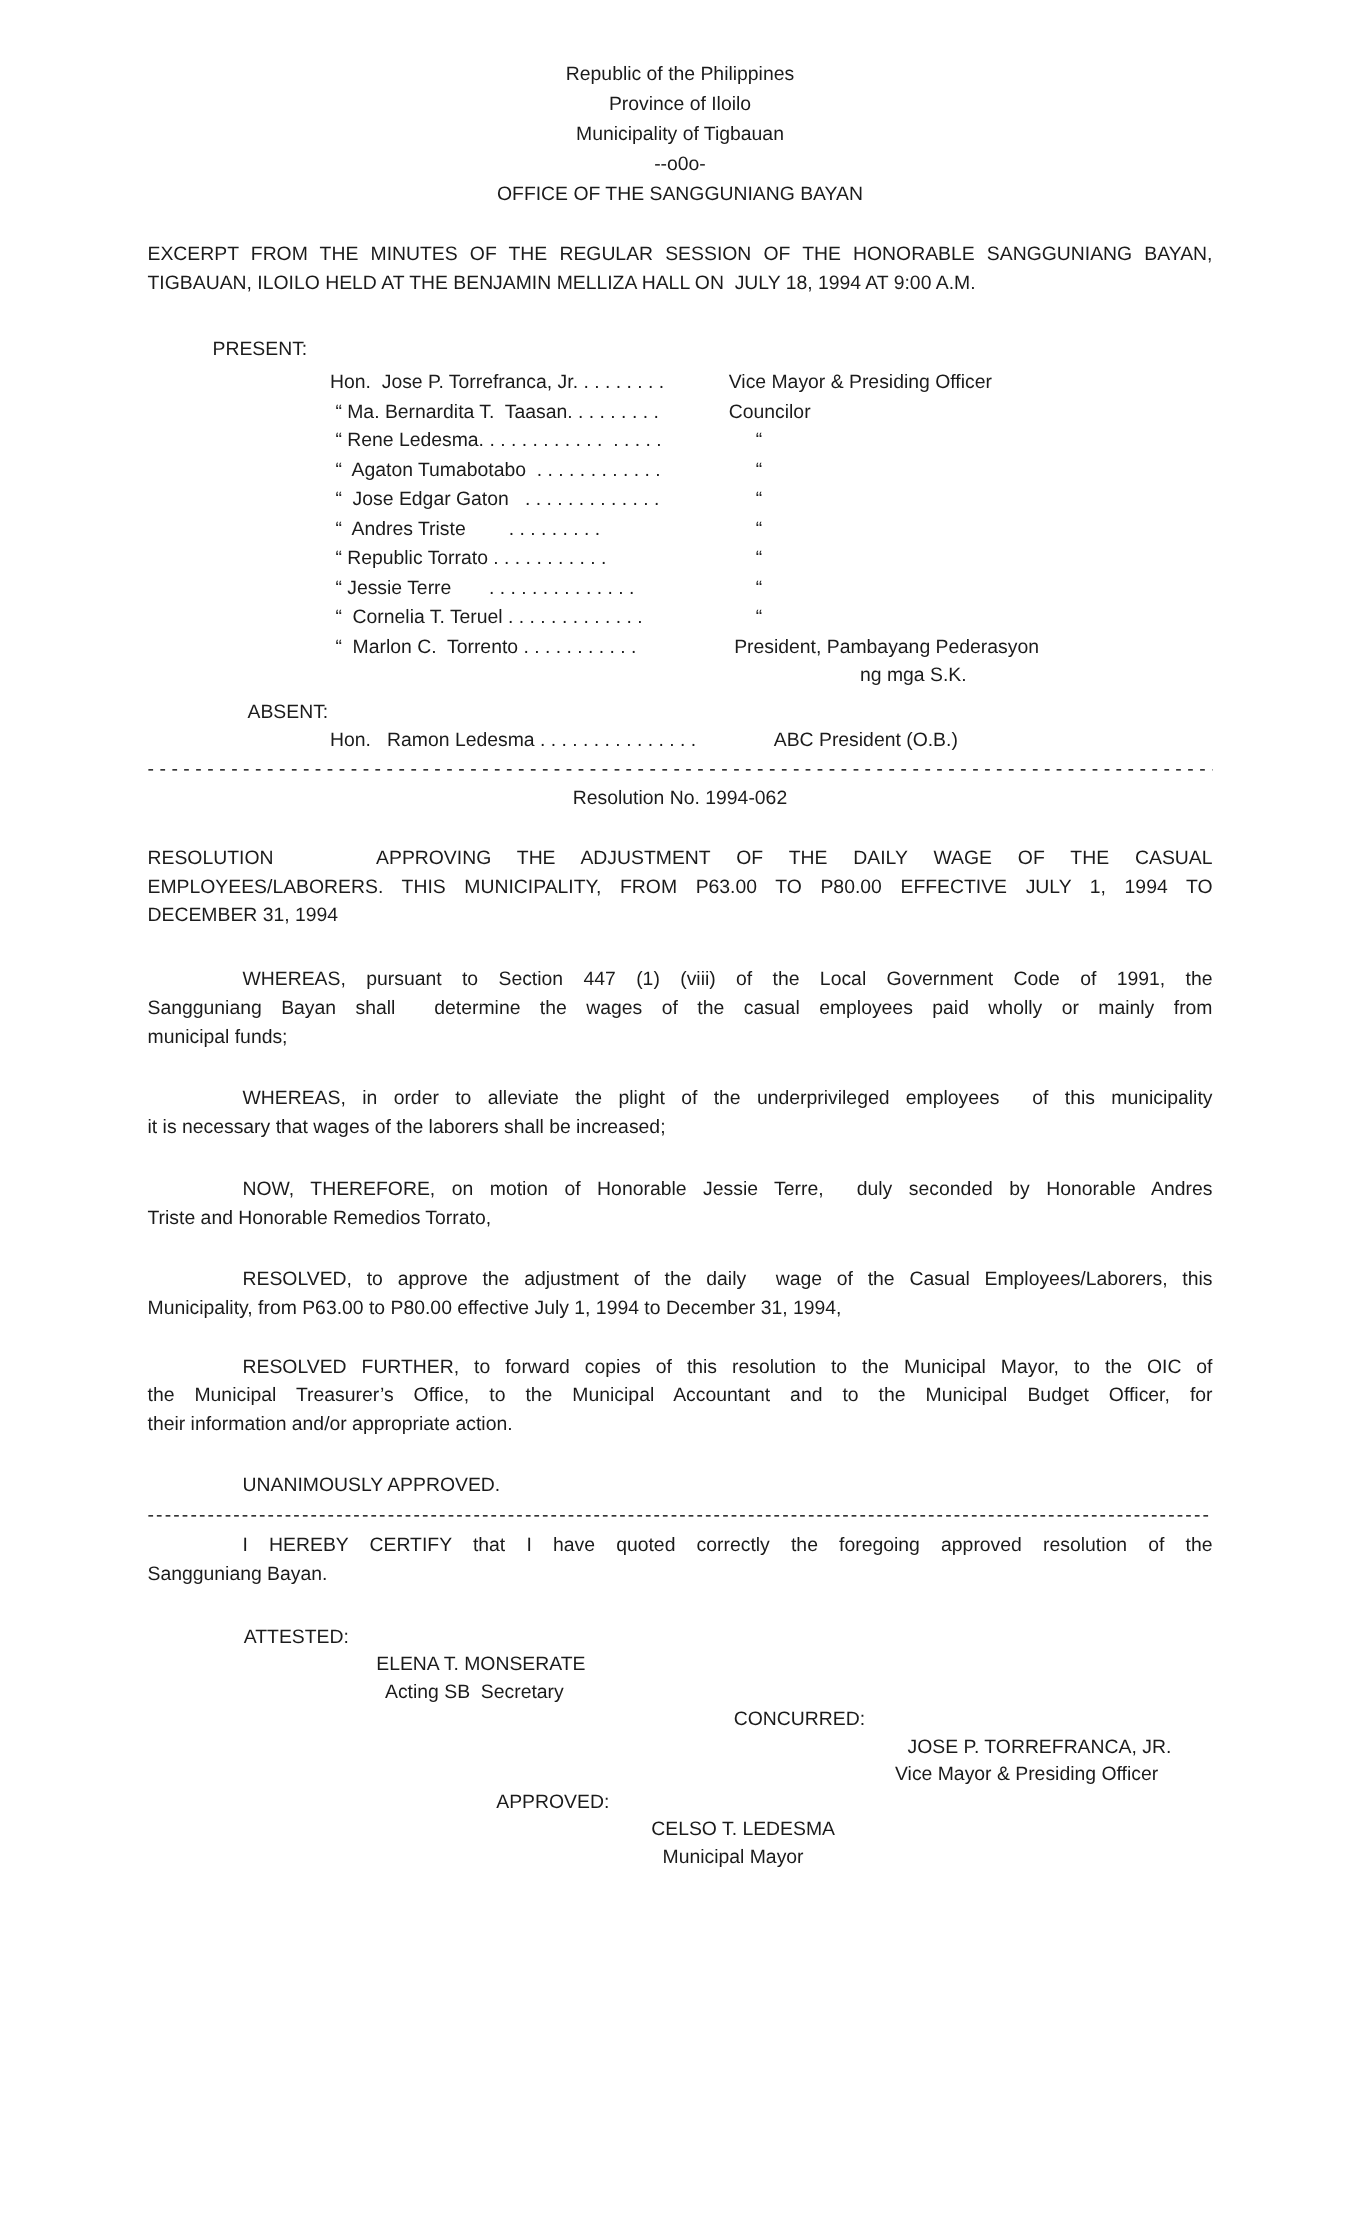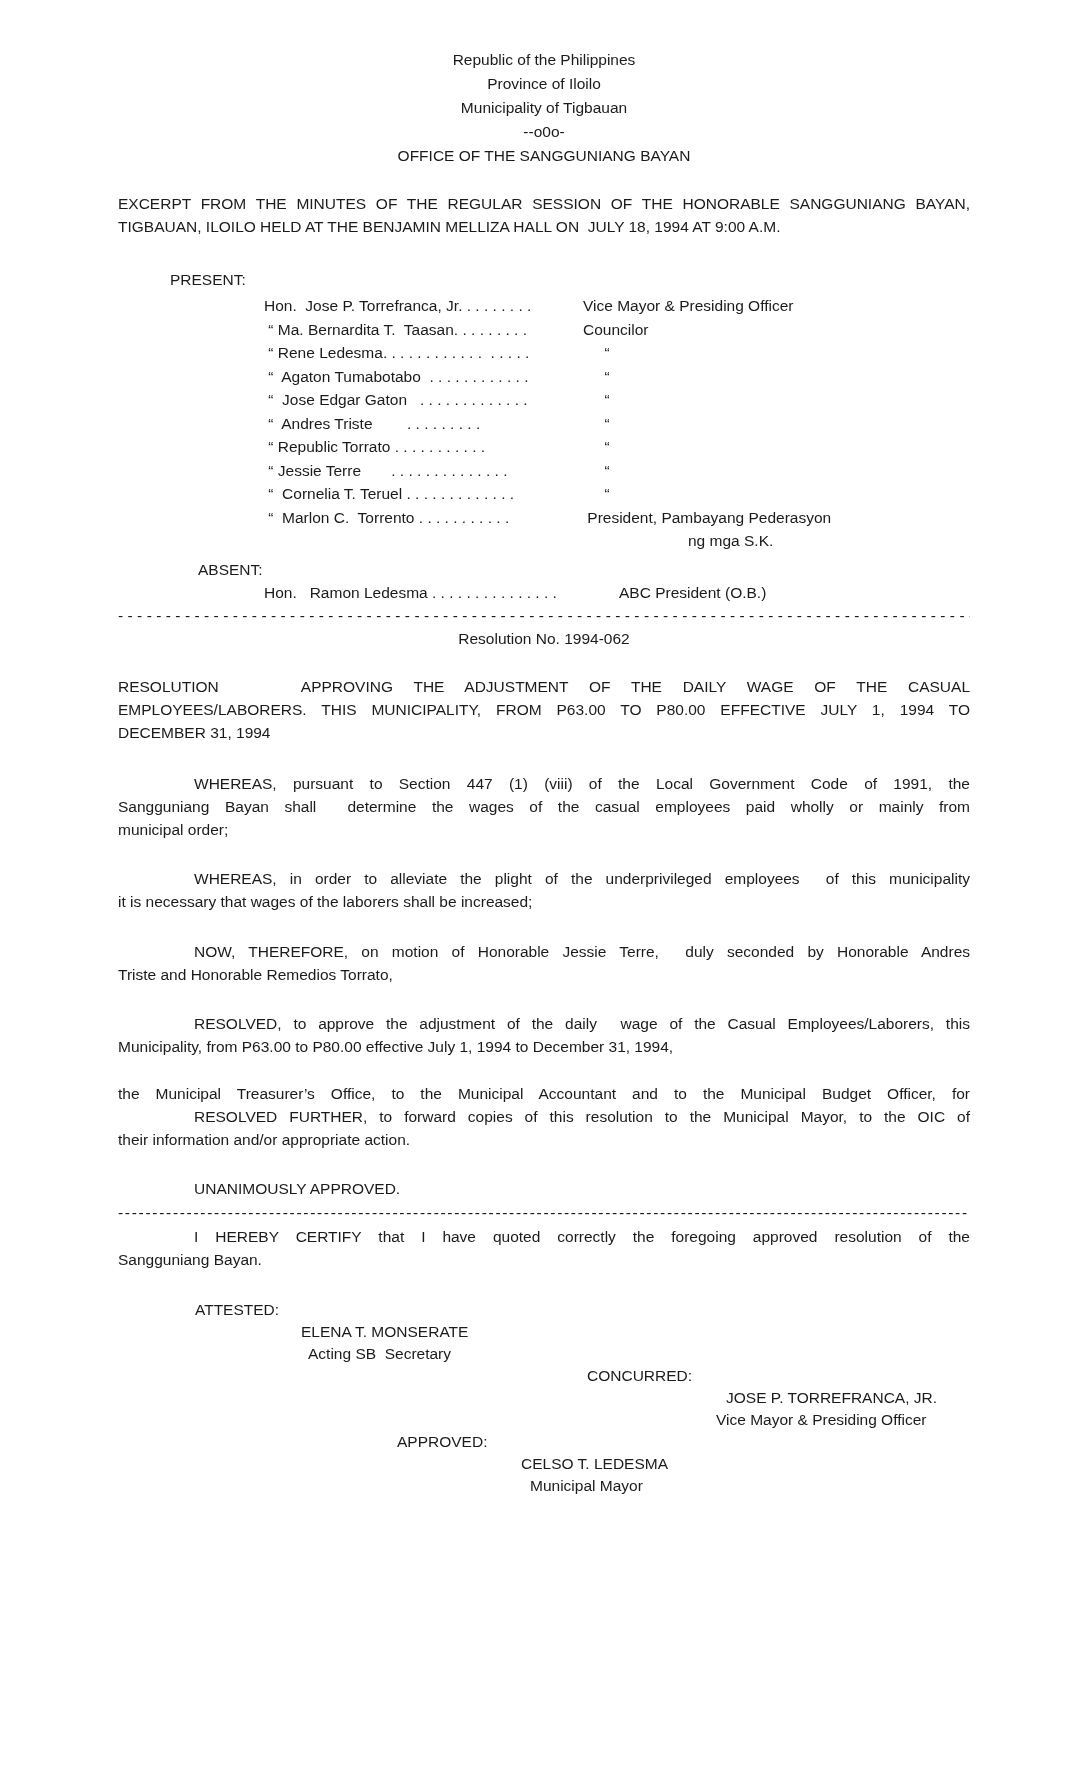--- a/index.html
+++ b/index.html
@@ -138,41 +138,41 @@
 
   <div class="para-title">
     <div class="pl j">RESOLUTION&nbsp;&nbsp;&nbsp; APPROVING THE ADJUSTMENT OF THE DAILY WAGE OF THE CASUAL</div>
     <div class="pl j">EMPLOYEES/LABORERS. THIS MUNICIPALITY, FROM P63.00 TO P80.00 EFFECTIVE JULY 1, 1994 TO</div>
     <div class="pl">DECEMBER 31, 1994</div>
   </div>
 
   <div class="mt28">
     <div class="pl j ind">WHEREAS, pursuant to Section 447 (1) (viii) of the Local Government Code of 1991, the</div>
     <div class="pl j">Sangguniang Bayan shall&nbsp; determine the wages of the casual employees paid wholly or mainly from</div>
-    <div class="pl">municipal order;</div>
+    <div class="pl">municipal funds;</div>
   </div>
 
   <div class="mt26">
     <div class="pl j ind">WHEREAS, in order to alleviate the plight of the underprivileged employees&nbsp; of this municipality</div>
     <div class="pl">it is necessary that wages of the laborers shall be increased;</div>
   </div>
 
   <div class="mt27">
     <div class="pl j ind">NOW, THEREFORE, on motion of Honorable Jessie Terre,&nbsp; duly seconded by Honorable Andres</div>
     <div class="pl">Triste and Honorable Remedios Torrato,</div>
   </div>
 
   <div class="mt26">
     <div class="pl j ind">RESOLVED, to approve the adjustment of the daily&nbsp; wage of the Casual Employees/Laborers, this</div>
     <div class="pl">Municipality, from P63.00 to P80.00 effective July 1, 1994 to December 31, 1994,</div>
   </div>
 
   <div class="mt24">
+    <div class="pl j ind">RESOLVED FURTHER, to forward copies of this resolution to the Municipal Mayor, to the OIC of</div>
     <div class="pl j">the Municipal Treasurer’s Office, to the Municipal Accountant and to the Municipal Budget Officer, for</div>
-    <div class="pl j ind">RESOLVED FURTHER, to forward copies of this resolution to the Municipal Mayor, to the OIC of</div>
     <div class="pl">their information and/or appropriate action.</div>
   </div>
 
   <div class="mt26">
     <div class="pl ind">UNANIMOUSLY APPROVED.</div>
   </div>
 
   <div class="sep sep-bottom">----------------------------------------------------------------------------------------------------------------------------</div>
 
   <div class="mt1">

